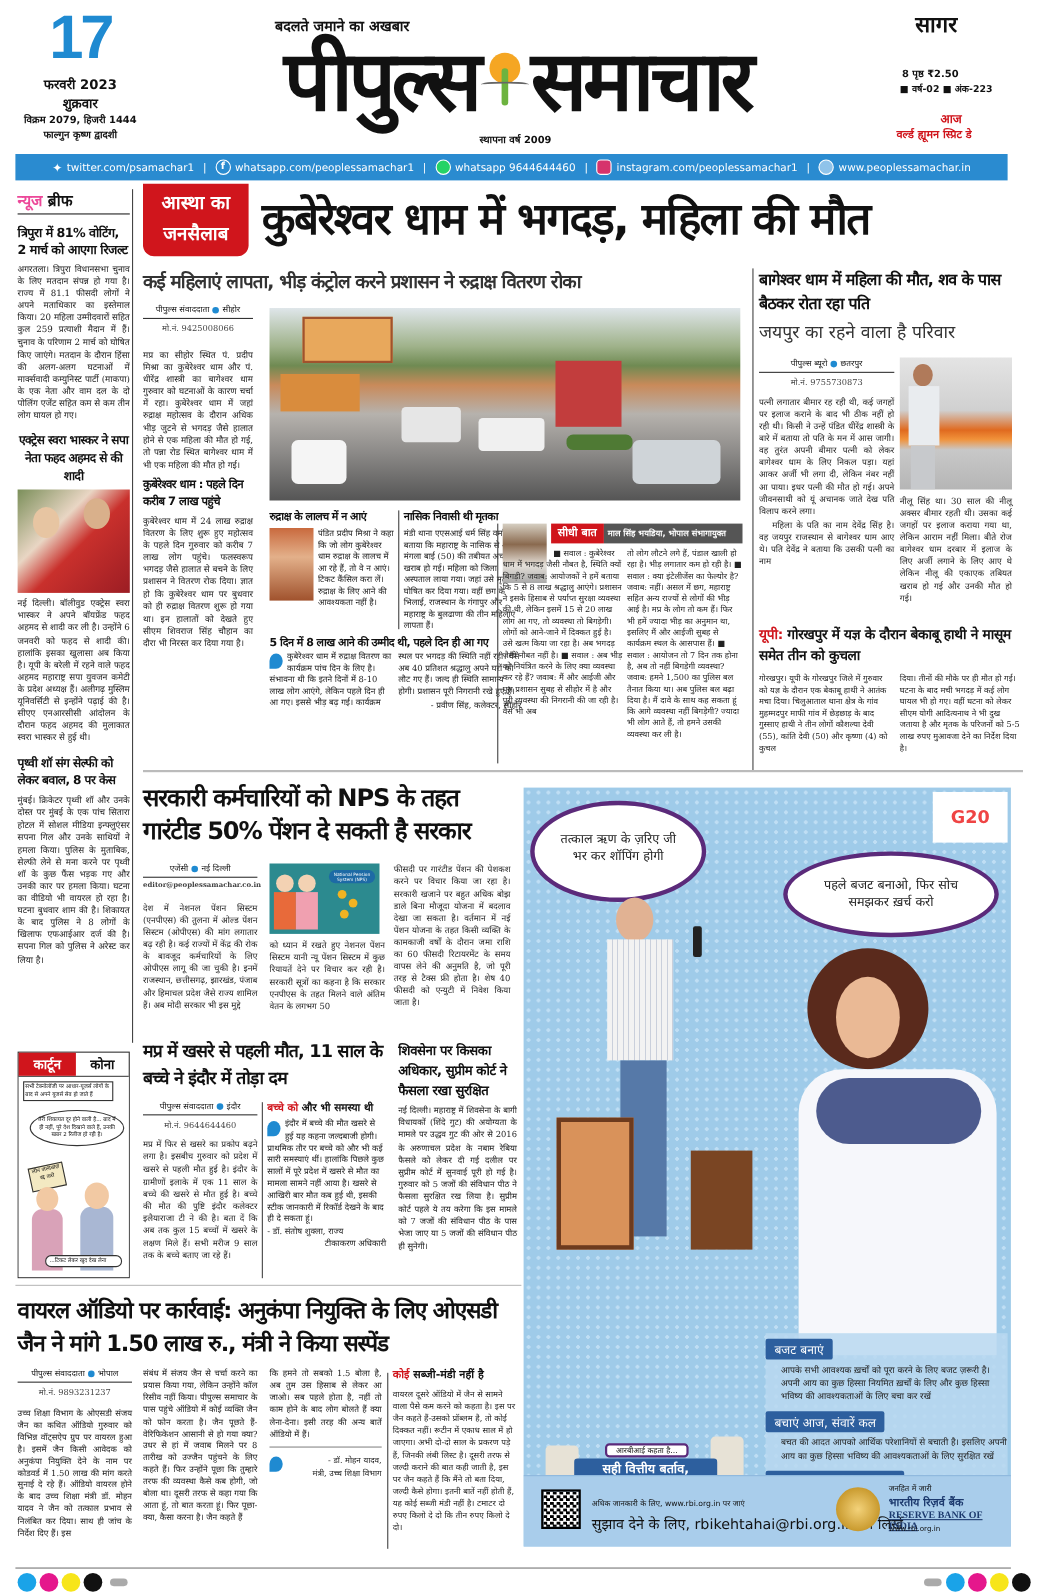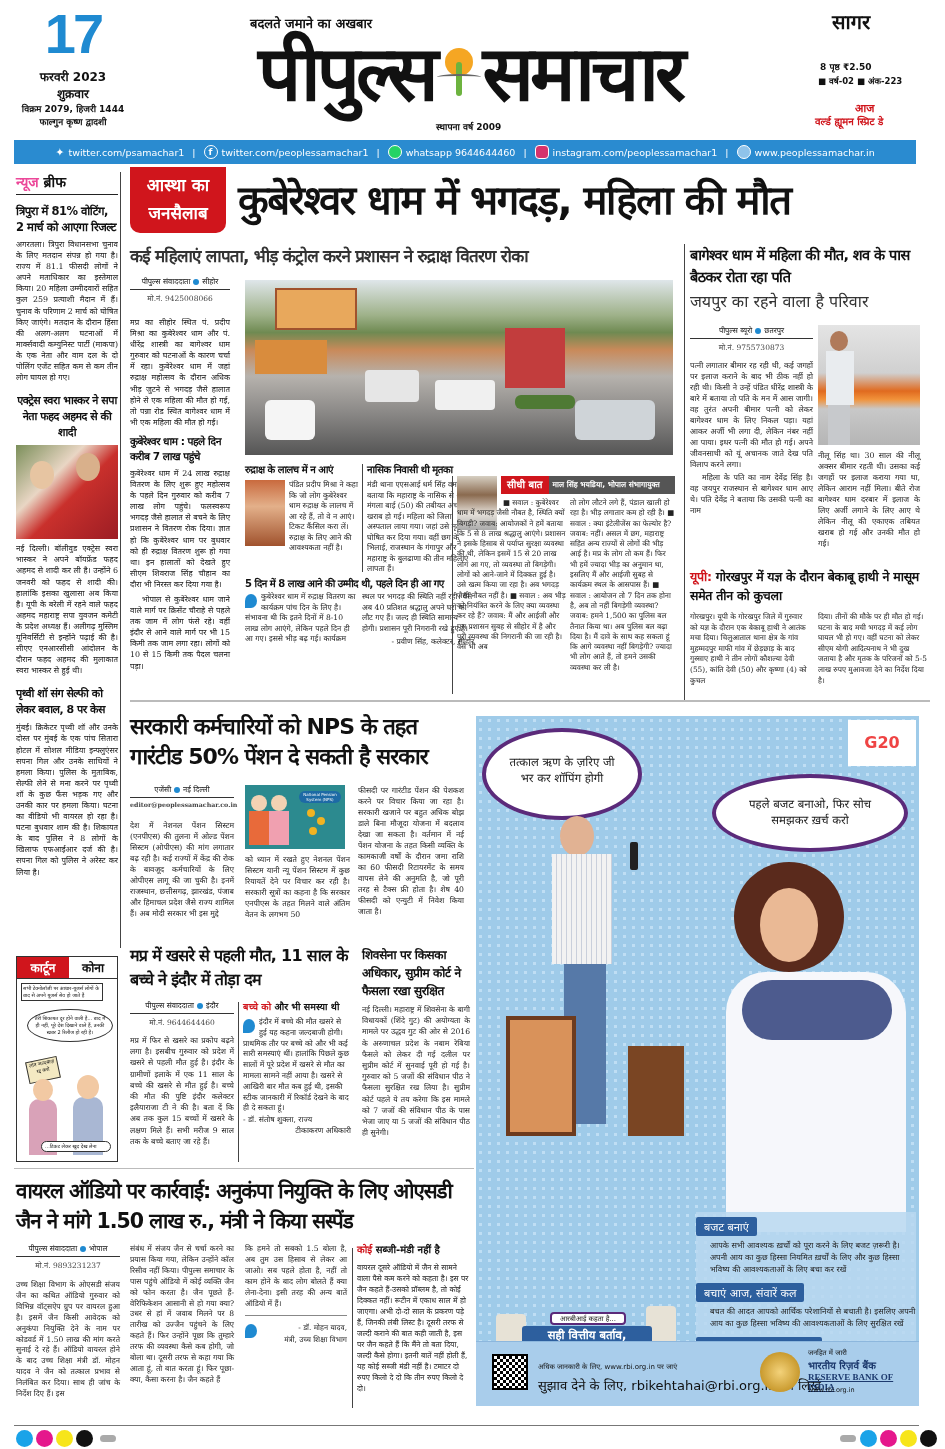--- a/index.html
+++ b/index.html
@@ -49,21 +49,21 @@
 <div class="abs" style="left:815px;top:114px;font-size:10px;font-weight:bold;color:#d0151c">वर्ल्ड ह्यूमन स्प्रिट डे</div>
 
 <div class="abs" style="left:14px;top:140px;width:902px;height:24px;background:#2a8bd0;display:flex;align-items:center;justify-content:center;gap:8px;color:#fff;font-size:9.5px">
   <span style="display:flex;align-items:center;gap:4px">
       <span style="font-size:11px">✦</span>
       <span>twitter.com/psamachar1</span>
     </span>
   <span>|</span>
   <span style="display:flex;align-items:center;gap:4px">
       <span style="display:inline-block;width:14px;height:14px;border-radius:50%;border:1px solid #fff;text-align:center;line-height:13px;font-weight:bold;font-size:9px">f</span>
-      <span>twitter.com/peoplessamachar1</span>
+      <span>whatsapp.com/peoplessamachar1</span>
     </span>
   <span>|</span>
   <span style="display:flex;align-items:center;gap:4px">
       <span style="display:inline-block;width:14px;height:14px;border-radius:50%;background:#25d366;border:1px solid #fff"></span>
       <span>whatsapp 9644644460</span>
     </span>
   <span>|</span>
   <span style="display:flex;align-items:center;gap:4px">
       <span style="display:inline-block;width:14px;height:14px;border-radius:4px;background:#d6336c;border:1px solid #fff"></span>
       <span>instagram.com/peoplessamachar1</span>
@@ -116,21 +116,20 @@
 </div>
 <div class="abs head" style="left:238px;top:170px;font-size:40px;line-height:60px;letter-spacing:-1.5px">कुबेरेश्वर धाम में भगदड़, महिला की मौत</div>
 <div class="abs head" style="left:130px;top:244px;font-size:17px;color:#333;letter-spacing:-0.8px;white-space:nowrap">कई महिलाएं लापता, भीड़ कंट्रोल करने प्रशासन ने रुद्राक्ष वितरण रोका</div>
 
 <div class="abs" style="left:130px;top:276px;width:100px">
   <div class="byline"><span>पीपुल्स संवाददाता</span><span class="dot"></span><span>सीहोर</span></div>
   <div class="mob">मो.नं. 9425008066</div>
   <div class="txt" style="margin-top:14px;font-size:7.9px">मप्र का सीहोर स्थित पं. प्रदीप मिश्रा का कुबेरेश्वर धाम और पं. धीरेंद्र शास्त्री का बागेश्वर धाम गुरुवार को घटनाओं के कारण चर्चा में रहा। कुबेरेश्वर धाम में जहां रुद्राक्ष महोत्सव के दौरान अधिक भीड़ जुटने से भगदड़ जैसे हालात होने से एक महिला की मौत हो गई, तो पन्ना रोड स्थित बागेश्वर धाम में भी एक महिला की मौत हो गई।</div>
   <div class="head" style="font-size:10.5px;line-height:15px;margin-top:6px">कुबेरेश्वर धाम : पहले दिन करीब 7 लाख पहुंचे</div>
   <div class="txt" style="margin-top:4px;font-size:7.9px">कुबेरेश्वर धाम में 24 लाख रुद्राक्ष वितरण के लिए शुरू हुए महोत्सव के पहले दिन गुरुवार को करीब 7 लाख लोग पहुंचे। फलस्वरूप भगदड़ जैसे हालात से बचने के लिए प्रशासन ने वितरण रोक दिया। ज्ञात हो कि कुबेरेश्वर धाम पर बुधवार को ही रुद्राक्ष वितरण शुरू हो गया था। इन हालातों को देखते हुए सीएम शिवराज सिंह चौहान का दौरा भी निरस्त कर दिया गया है।</div>
-  <div class="txt" style="margin-top:4px;font-size:7.9px;text-indent:12px">भोपाल से कुबेरेश्वर धाम जाने वाले मार्ग पर क्रिसेंट चौराहे से पहले तक जाम में लोग फंसे रहे। वहीं इंदौर से आने वाले मार्ग पर भी 15 किमी तक जाम लगा रहा। लोगों को 10 से 15 किमी तक पैदल चलना पड़ा।</div>
 </div>
 
 <div class="photo" style="left:245px;top:280px;width:428px;height:175px;background:linear-gradient(180deg,#dfe6ea 0%,#9fb28a 20%,#6f8a52 30%,#c98a5a 40%,#b6b2ad 55%,#8c8a88 75%,#555 100%)">
   <span style="position:absolute;left:30px;top:8px;width:82px;height:42px;background:#e8a85c;border:2px solid #a0522d"></span>
   <span style="position:absolute;left:10px;top:60px;width:72px;height:34px;background:#d98c3d"></span>
   <span style="position:absolute;left:260px;top:48px;width:60px;height:60px;background:#c23d3d"></span>
   <span style="position:absolute;left:120px;top:90px;width:54px;height:32px;background:#e6e6e6;border-radius:4px"></span>
   <span style="position:absolute;left:190px;top:100px;width:60px;height:30px;background:#f0f0f0;border-radius:4px"></span>
   <span style="position:absolute;left:20px;top:120px;width:50px;height:40px;background:#f5f5f5;border-radius:6px"></span>
   <span style="position:absolute;left:330px;top:120px;width:80px;height:40px;background:#cfd4d8;border-radius:6px"></span>

